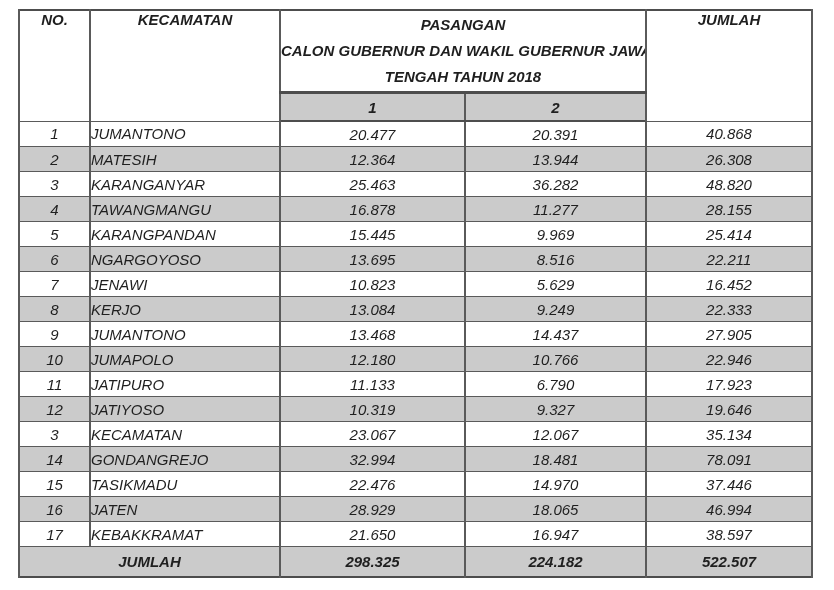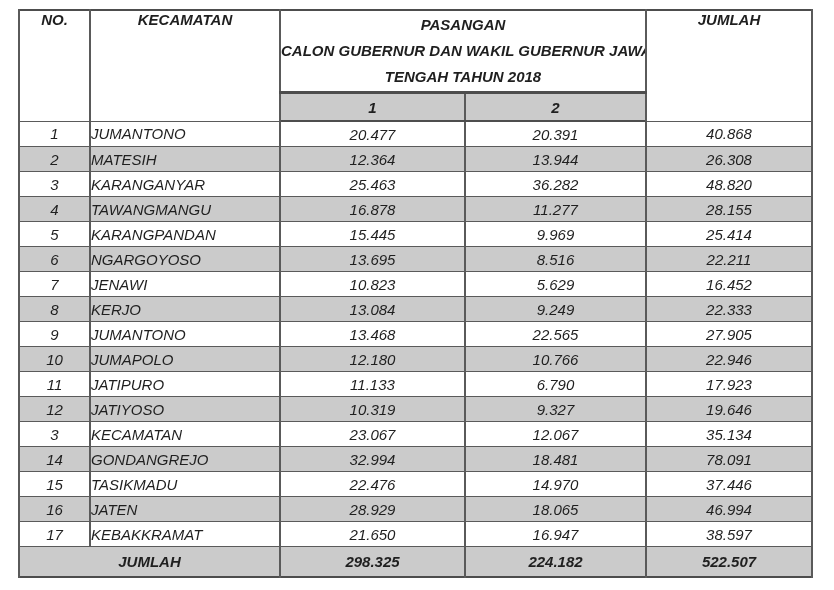--- a/index.html
+++ b/index.html
@@ -164,21 +164,21 @@
         <td class="c-no">8</td>
         <td class="c-name">KERJO</td>
         <td class="c-num">13.084</td>
         <td class="c-num">9.249</td>
         <td class="c-num">22.333</td>
       </tr>
       <tr>
         <td class="c-no">9</td>
         <td class="c-name">JUMANTONO</td>
         <td class="c-num">13.468</td>
-        <td class="c-num">22.565</td>
+        <td class="c-num">14.437</td>
         <td class="c-num">27.905</td>
       </tr>
       <tr>
         <td class="c-no">10</td>
         <td class="c-name">JUMAPOLO</td>
         <td class="c-num">12.180</td>
         <td class="c-num">10.766</td>
         <td class="c-num">22.946</td>
       </tr>
       <tr>

